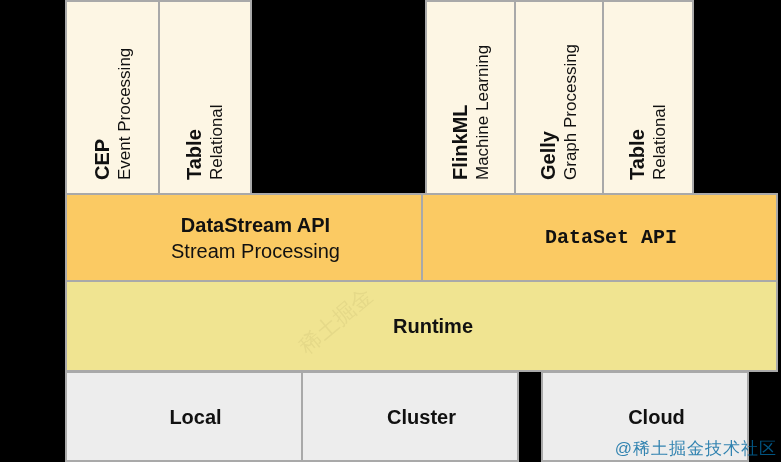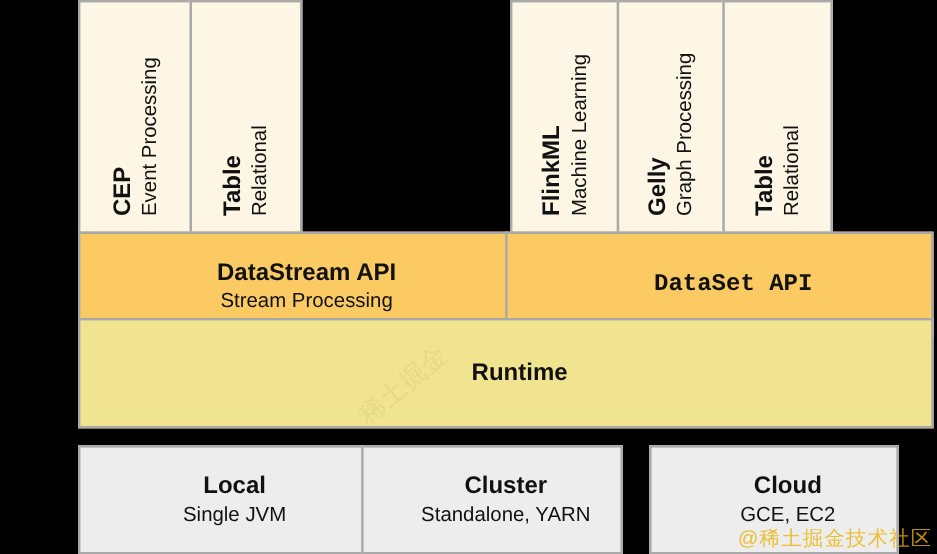--- a/index.html
+++ b/index.html
@@ -46,30 +46,30 @@
     border:2px solid #a9a9a9;
     display:flex;
     flex-direction:column;
     justify-content:center;
     align-items:center;
     gap:4px;
     text-align:center;
     padding-left:23px;
   }
   .hbox .name{font-weight:bold;font-size:20px;line-height:1.1;}
-  .hbox .sub{font-size:17px;line-height:1.1;}
+  .hbox .sub{font-size:20px;line-height:1.1;}
   .api{background:#fbca63;top:193px;height:90px;}
-  .runtime{background:#f0e491;top:265px;height:92px;}
+  .runtime{background:#f0e491;top:280px;height:92px;}
   .deploy{background:#ededed;top:371px;height:91px;}
   
   .wm-corner{
     position:absolute;
     right:4px;bottom:2px;
     font-size:17px;
-    color:#eab308;
+    color:#0369a1;
     opacity:.8;
     letter-spacing:1px;
     pointer-events:none;
   }
   .wm-ghost{
     position:absolute;
     left:292px;top:306px;
     font-size:22px;
     color:#6b5e2a;
     opacity:.08;
@@ -121,28 +121,25 @@
   <div class="hbox api" style="left:421px;width:357px;font-family:Liberation Mono, monospace;">
     <div class="name">DataSet API</div>
   </div>
 
   <div class="hbox runtime" style="left:65px;width:713px;">
     <div class="name">Runtime</div>
   </div>
 
   <div class="hbox deploy" style="left:65px;width:238px;">
     <div class="name">Local</div>
-    <div class="sub">Single JVM</div>
   </div>
   <div class="hbox deploy" style="left:301px;width:218px;">
     <div class="name">Cluster</div>
-    <div class="sub">Standalone, YARN</div>
   </div>
   <div class="hbox deploy" style="left:541px;width:208px;">
     <div class="name">Cloud</div>
-    <div class="sub">GCE, EC2</div>
   </div>
 
   <div class="wm-ghost">稀土掘金</div>
 
   <div class="wm-corner">@稀土掘金技术社区</div>
 
 </div>
 
 </body></html>

